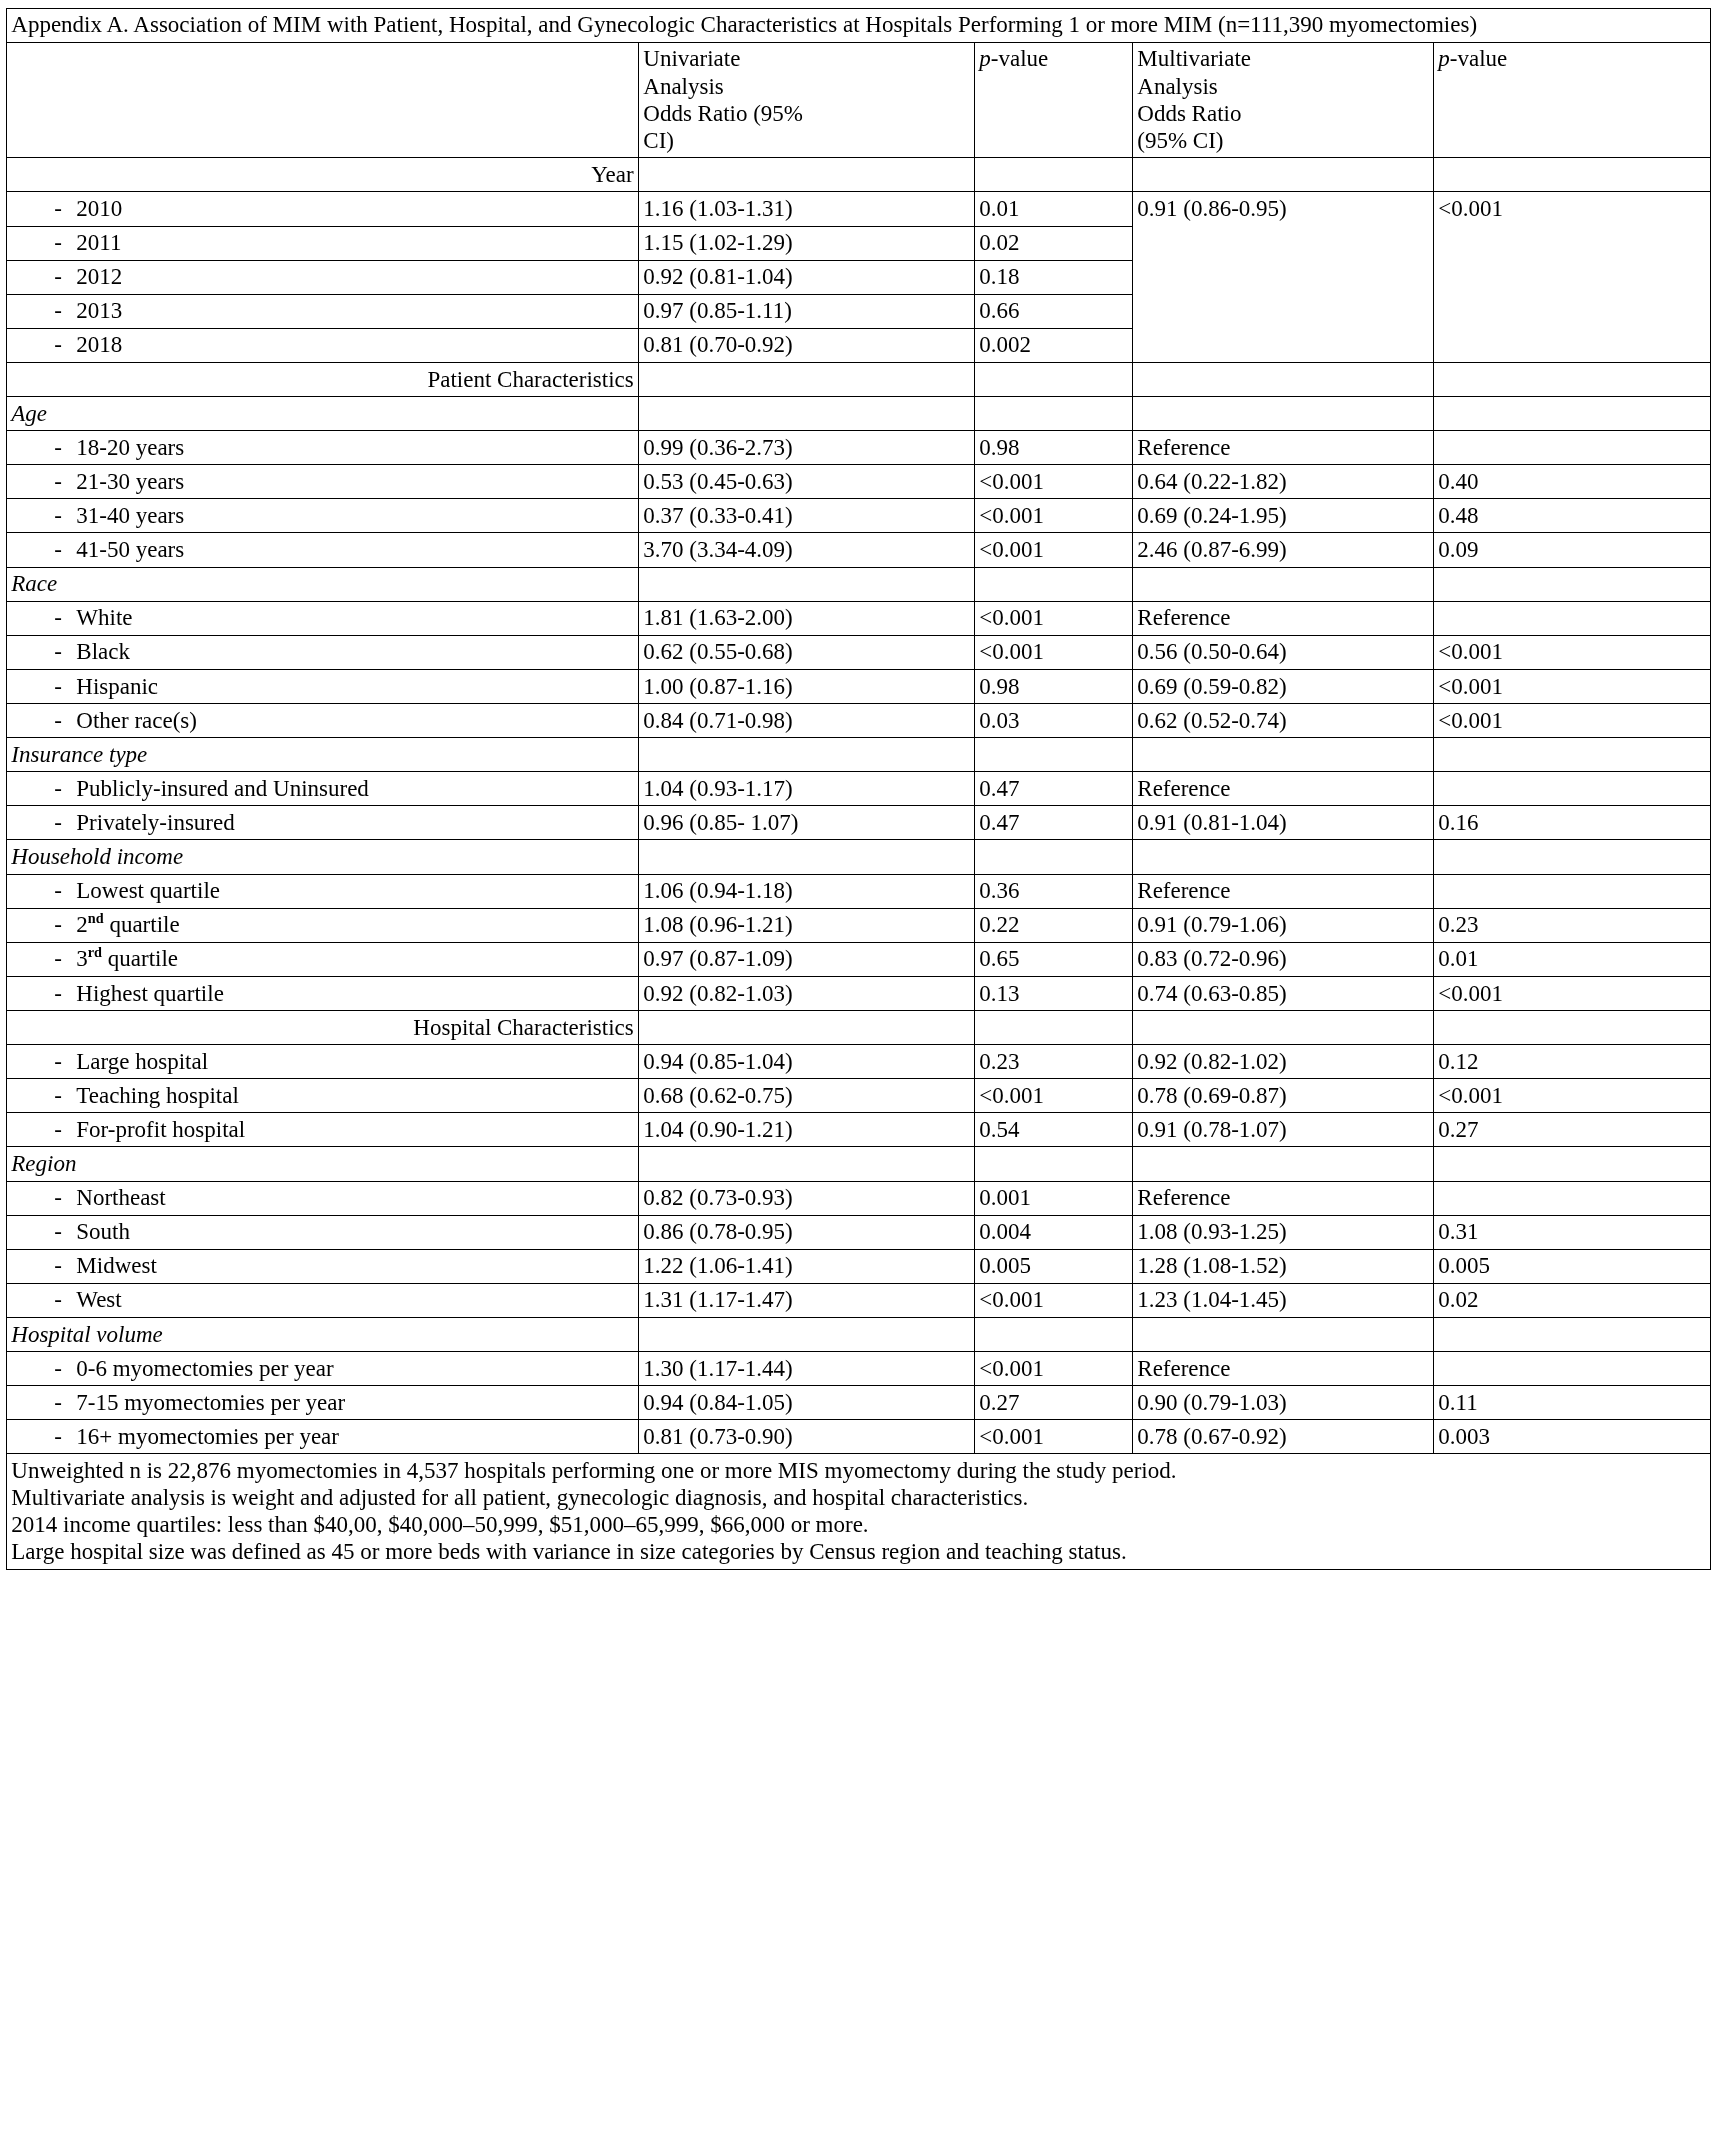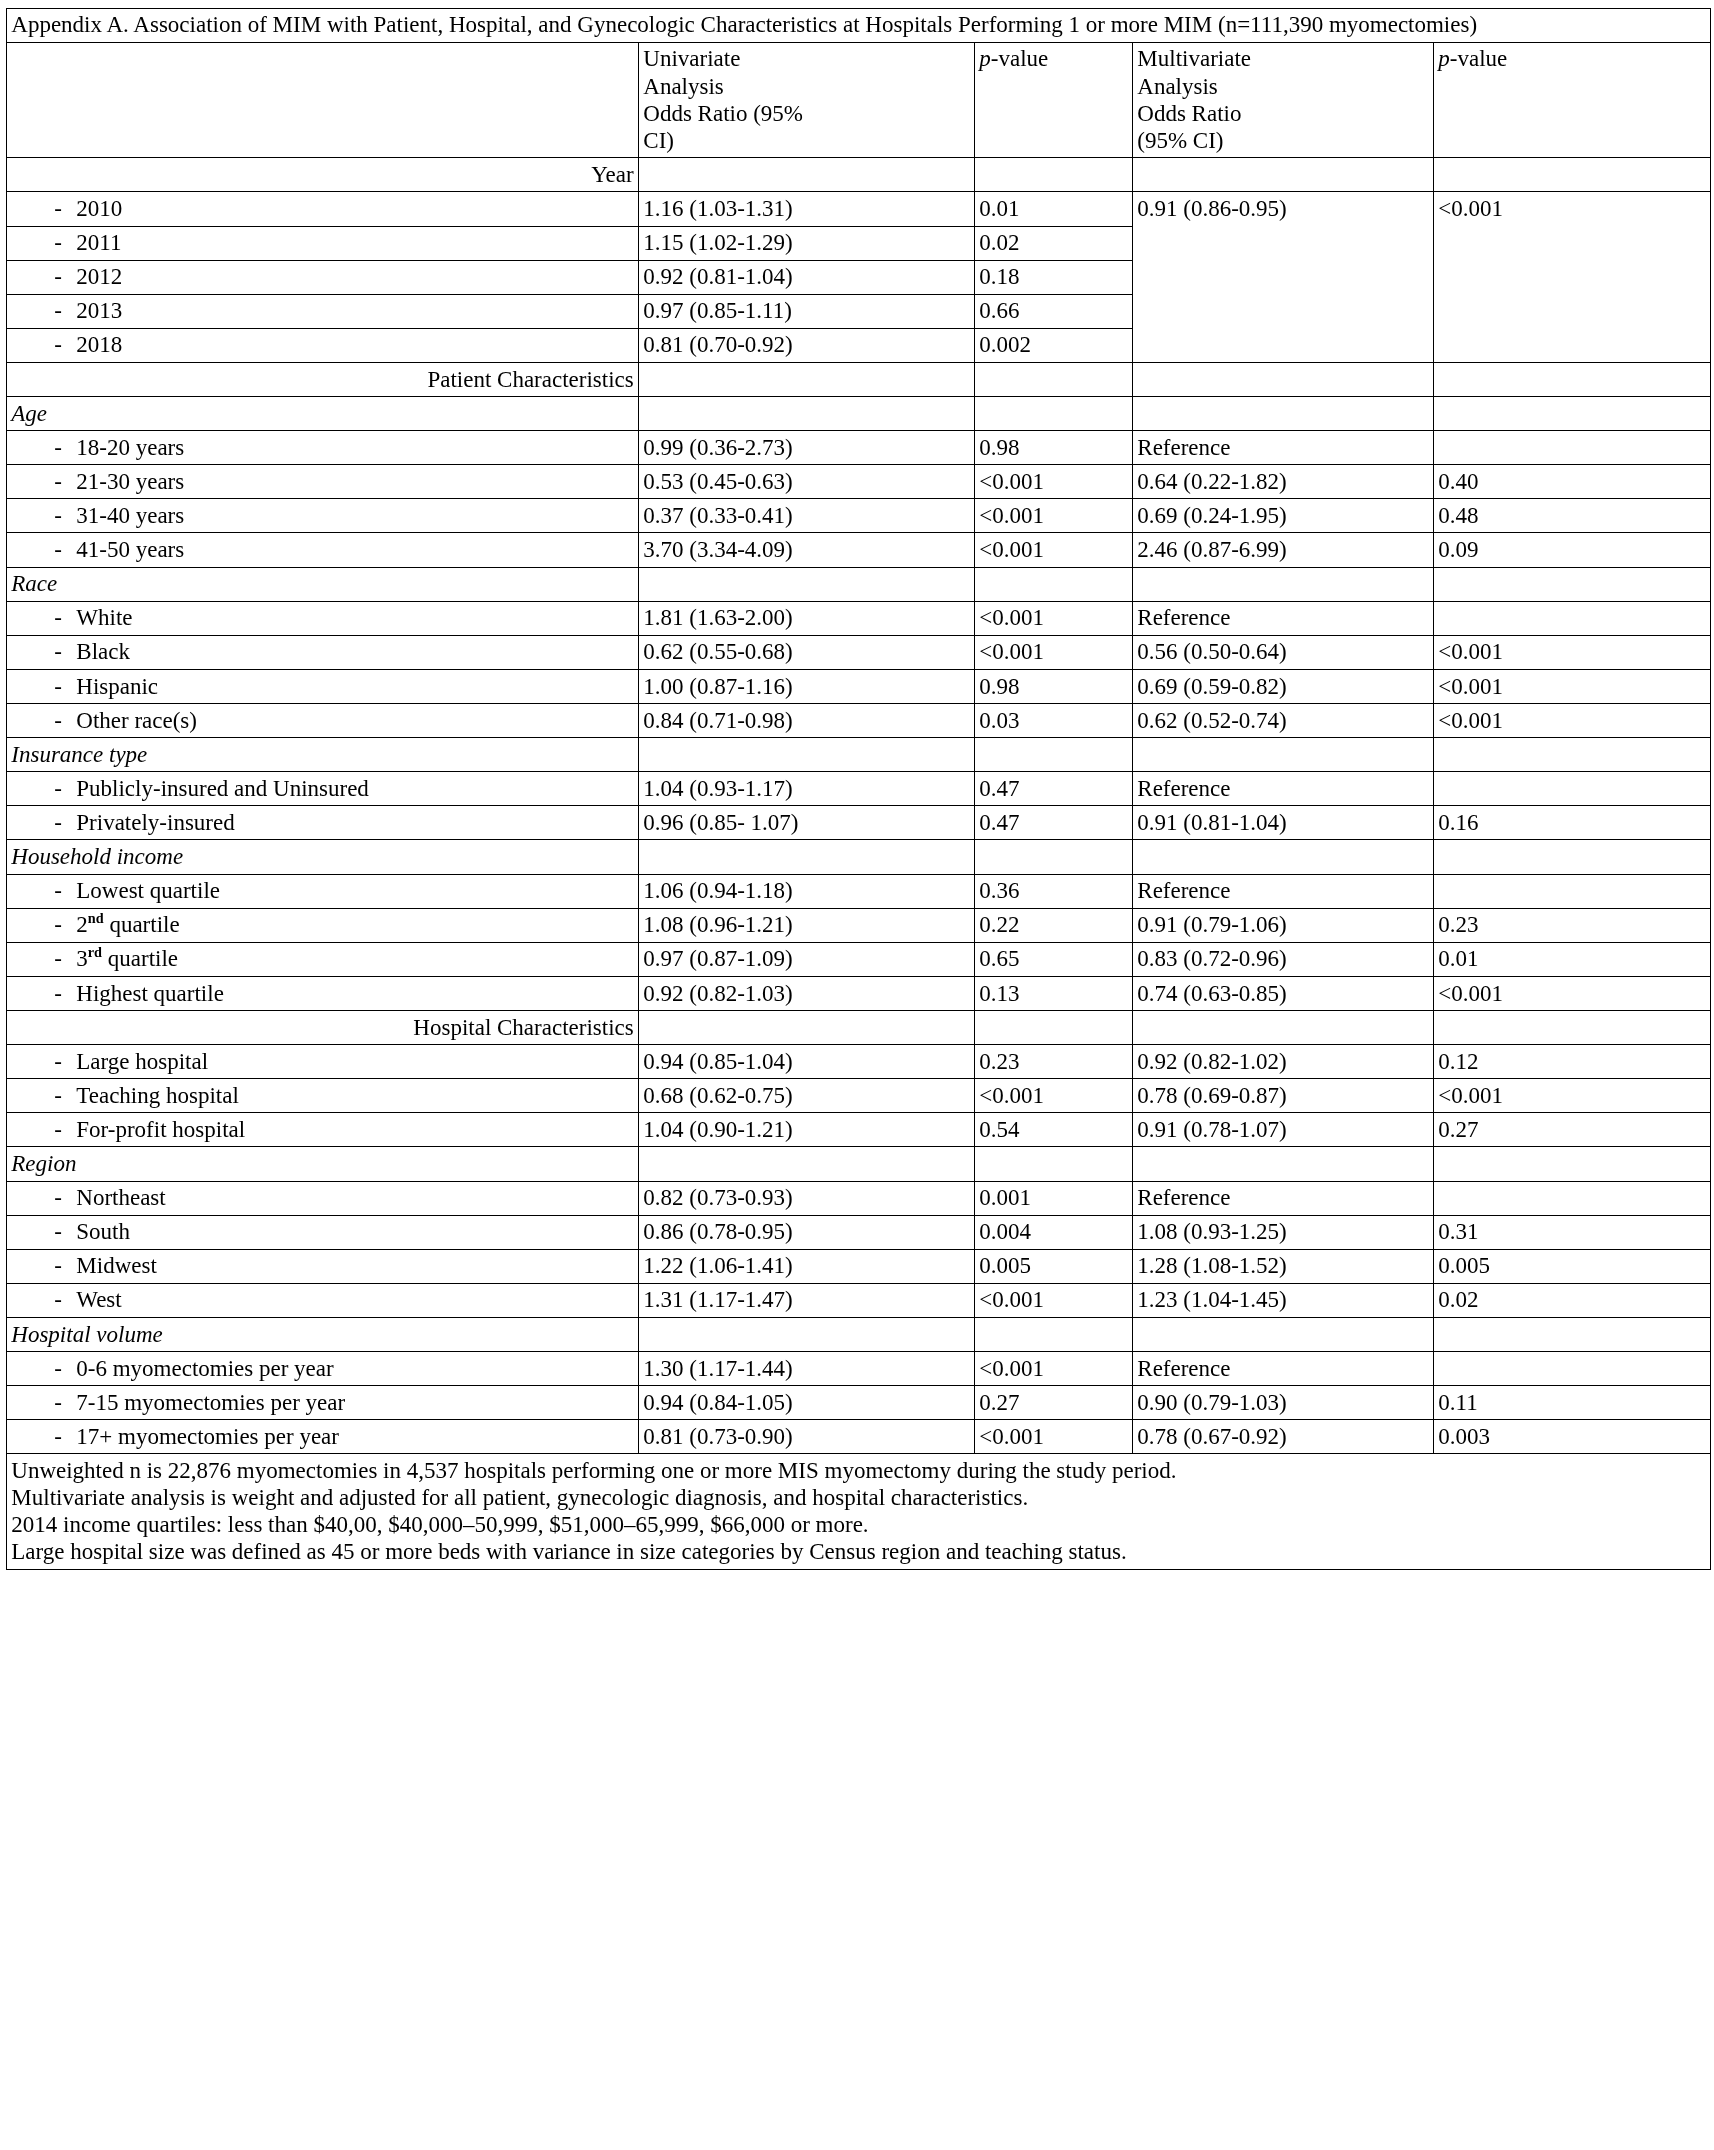--- a/index.html
+++ b/index.html
@@ -411,21 +411,21 @@
           <td class="item">
             <span class="bullet-row"><span class="bullet-mark">-</span><span class="bullet-label">7-15 myomectomies per year</span></span>
           </td>
           <td>0.94 (0.84-1.05)</td>
           <td>0.27</td>
           <td class="multirow-ref">0.90 (0.79-1.03)</td>
           <td class="multirow-ref">0.11</td>
         </tr>
         <tr>
           <td class="item">
-            <span class="bullet-row"><span class="bullet-mark">-</span><span class="bullet-label">17+ myomectomies per year</span></span>
+            <span class="bullet-row"><span class="bullet-mark">-</span><span class="bullet-label">16+ myomectomies per year</span></span>
           </td>
           <td>0.81 (0.73-0.90)</td>
           <td>&lt;0.001</td>
           <td class="multirow-ref">0.78 (0.67-0.92)</td>
           <td class="multirow-ref">0.003</td>
         </tr>
         <tr>
           <td class="footnote-cell" colspan="5">
             <span class="footnote-line">Unweighted n is 22,876 myomectomies in 4,537 hospitals performing one or more MIS myomectomy during the study period.</span>
             <span class="footnote-line">Multivariate analysis is weight and adjusted for all patient, gynecologic diagnosis, and hospital characteristics.</span>

